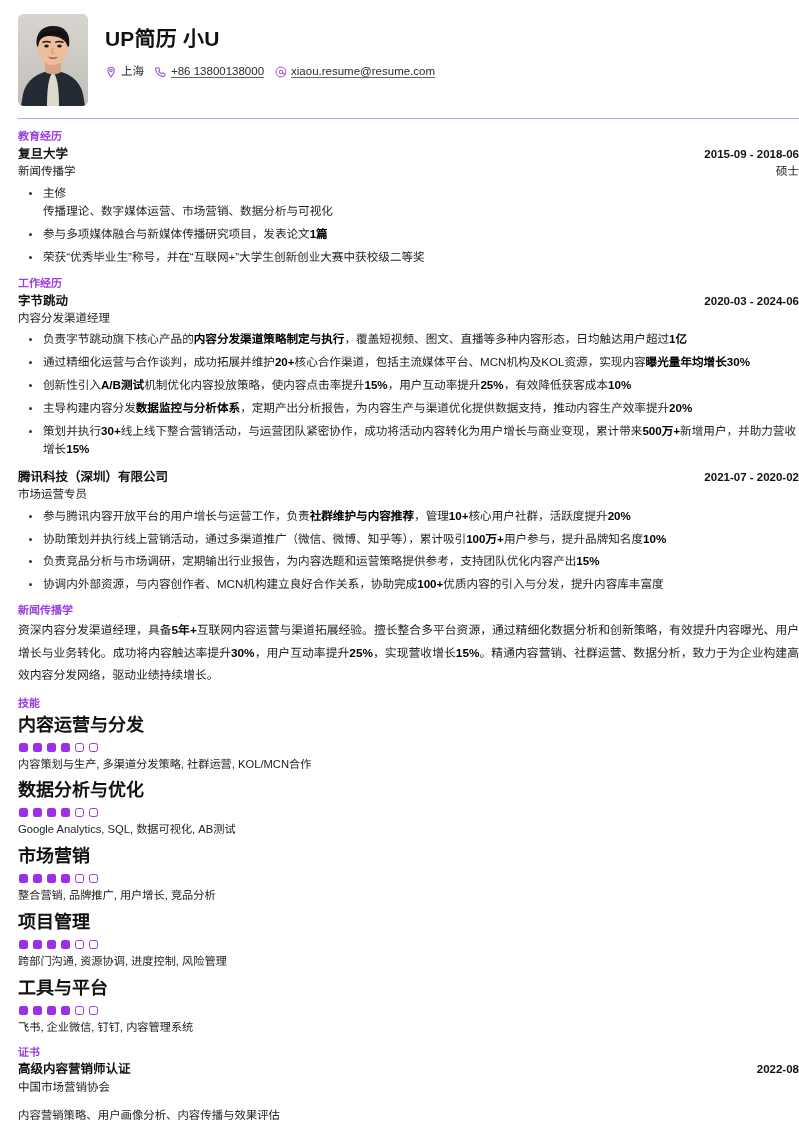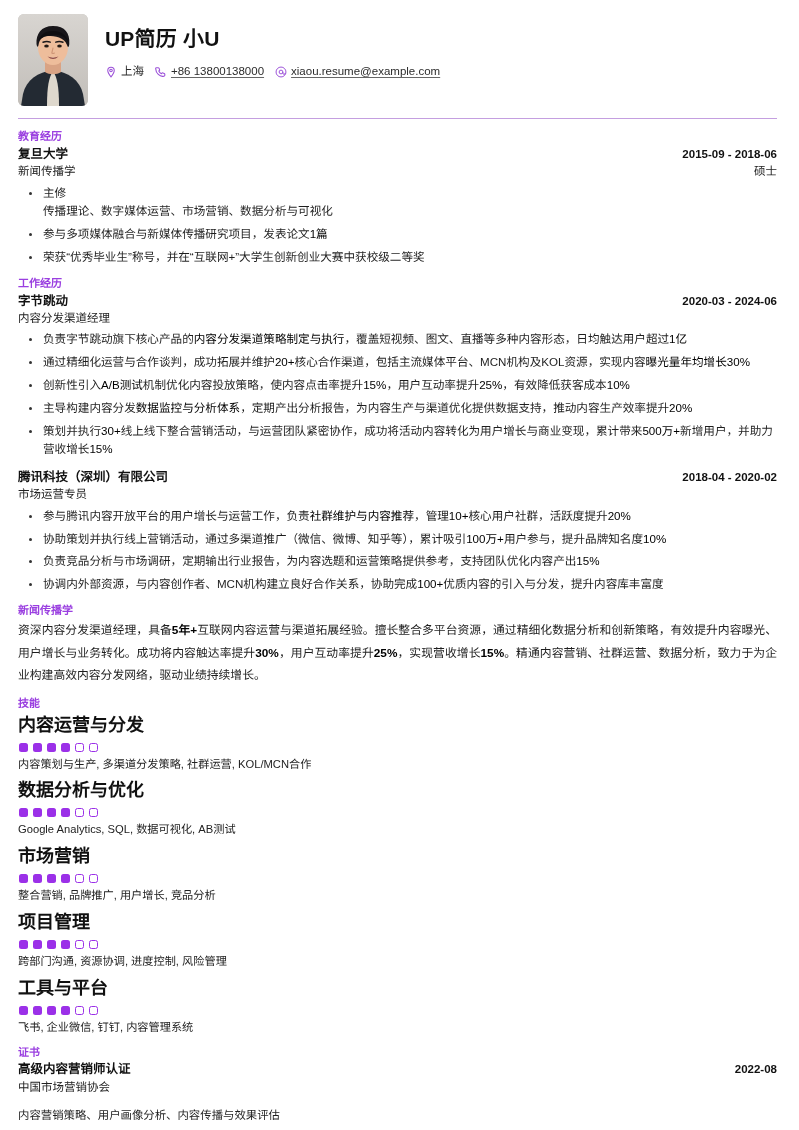--- a/index.html
+++ b/index.html
@@ -14,21 +14,21 @@
     height: 1130px;
     overflow: hidden;
     font-family: "Liberation Sans", "DejaVu Sans", sans-serif;
     color: #1a1a1a;
     -webkit-font-smoothing: antialiased;
   }
 
   .page {
     width: 799px;
     height: 1130px;
-    padding: 14px 22px 0 18px;
+    padding: 14px 0 0 18px;
     position: relative;
     overflow: hidden;
   }
 
   
   .header {
     display: flex;
     align-items: flex-start;
     gap: 17px;
     padding-bottom: 10px;
@@ -168,21 +168,21 @@
     content: "";
     position: absolute;
     left: 11px;
     top: 8px;
     width: 3px;
     height: 3px;
     border-radius: 50%;
     background: #333;
   }
 
-  ul.bullets > li b, ul.bullets > li strong { font-weight: 400; color: #000; }
+  ul.bullets > li b, ul.bullets > li strong { font-weight: 700; color: #000; }
 
   .bullet-sub {
     display: block;
   }
 
   
   .summary {
     font-size: 11.8px;
     line-height: 1.92;
     color: #1e1e1e;
@@ -297,21 +297,21 @@
         </span>
 
         <span class="contact">
           <span class="ic">
             <svg viewBox="0 0 16 16" fill="none" stroke="currentColor" stroke-width="1.3">
               <circle cx="8" cy="8" r="6.6"></circle>
               <circle cx="8" cy="8" r="2.5"></circle>
               <path d="M10.5 8v1.6c0 1 .7 1.6 1.6 1.6 1 0 1.6-.8 1.6-1.9"></path>
             </svg>
           </span>
-          <span class="txt link">xiaou.resume@example.com</span>
+          <span class="txt link">xiaou.resume@resume.com</span>
         </span>
 
       </div>
     </div>
   </div>
 
   <div class="divider"></div>
 
   <div class="section">
     <div class="section-title">教育经历</div>
@@ -353,21 +353,21 @@
         <li>通过精细化运营与合作谈判，成功拓展并维护<b>20+</b>核心合作渠道，包括主流媒体平台、MCN机构及KOL资源，实现内容<b>曝光量年均增长30%</b></li>
         <li>创新性引入<b>A/B测试</b>机制优化内容投放策略，使内容点击率提升<b>15%</b>，用户互动率提升<b>25%</b>，有效降低获客成本<b>10%</b></li>
         <li>主导构建内容分发<b>数据监控与分析体系</b>，定期产出分析报告，为内容生产与渠道优化提供数据支持，推动内容生产效率提升<b>20%</b></li>
         <li>策划并执行<b>30+</b>线上线下整合营销活动，与运营团队紧密协作，成功将活动内容转化为用户增长与商业变现，累计带来<b>500万+</b>新增用户，并助力营收增长<b>15%</b></li>
       </ul>
     </div>
 
     <div class="entry" style="margin-top:9px;">
       <div class="entry-row">
         <span class="entry-primary">腾讯科技（深圳）有限公司</span>
-        <span class="entry-meta">2018-04 - 2020-02</span>
+        <span class="entry-meta">2021-07 - 2020-02</span>
       </div>
       <div class="entry-row">
         <span class="entry-secondary">市场运营专员</span>
       </div>
       <ul class="bullets">
         <li>参与腾讯内容开放平台的用户增长与运营工作，负责<b>社群维护与内容推荐</b>，管理<b>10+</b>核心用户社群，活跃度提升<b>20%</b></li>
         <li>协助策划并执行线上营销活动，通过多渠道推广（微信、微博、知乎等），累计吸引<b>100万+</b>用户参与，提升品牌知名度<b>10%</b></li>
         <li>负责竞品分析与市场调研，定期输出行业报告，为内容选题和运营策略提供参考，支持团队优化内容产出<b>15%</b></li>
         <li>协调内外部资源，与内容创作者、MCN机构建立良好合作关系，协助完成<b>100+</b>优质内容的引入与分发，提升内容库丰富度</li>
       </ul>

